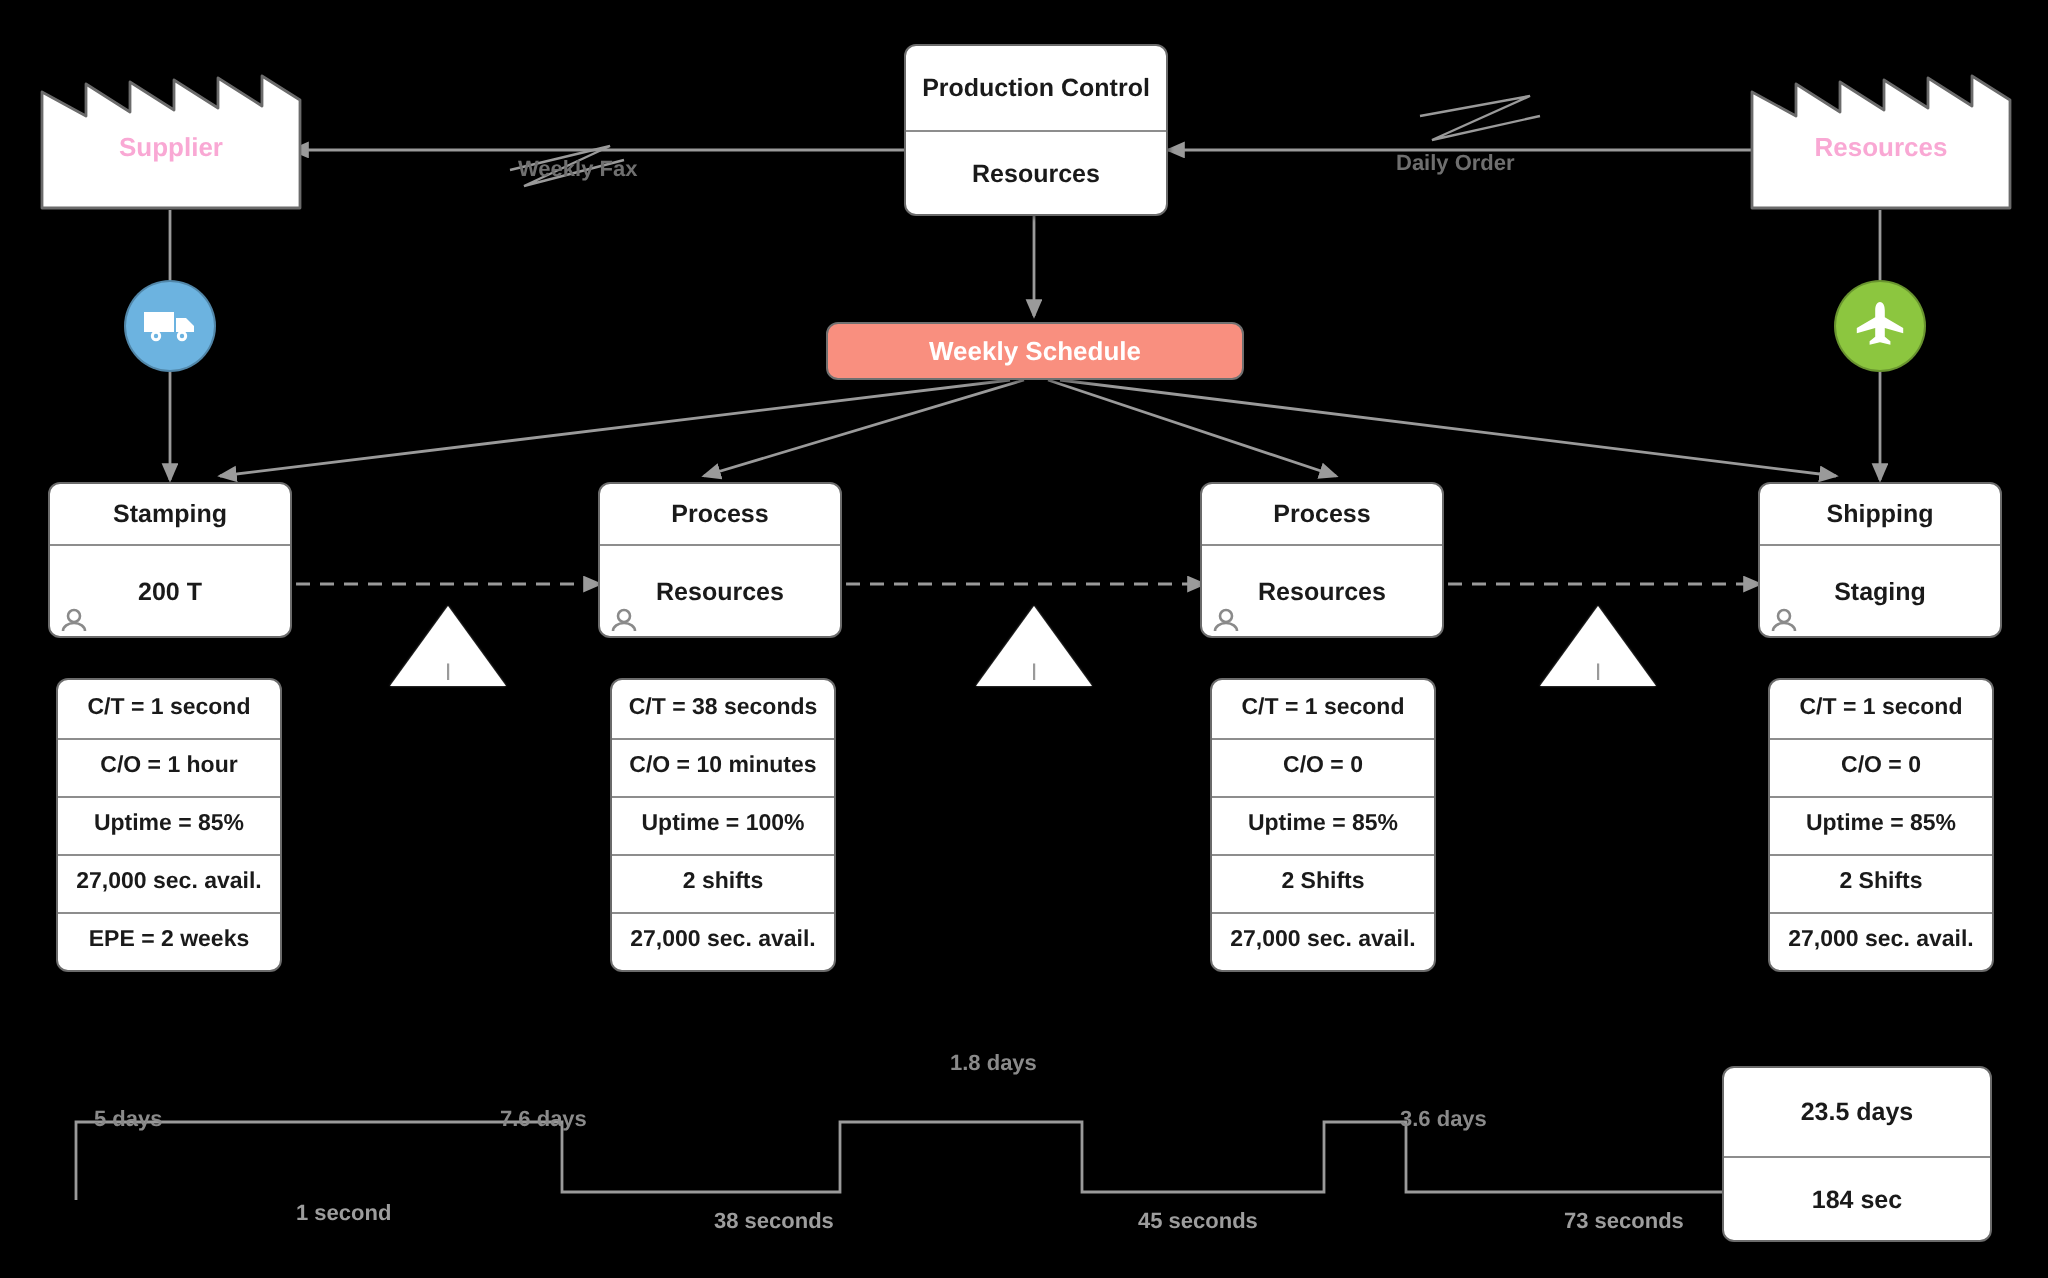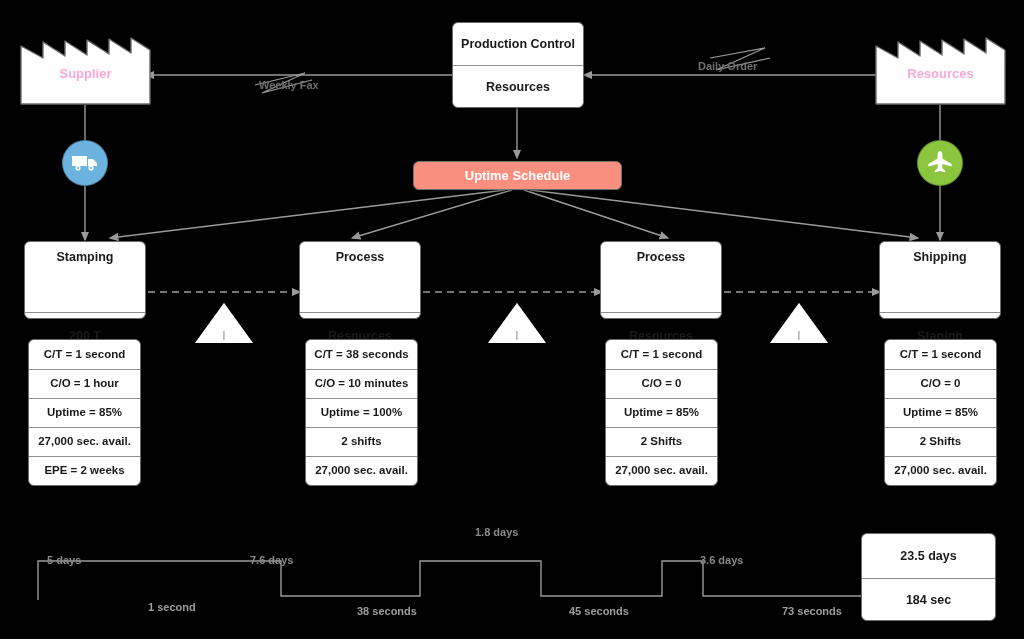--- a/index.html
+++ b/index.html
@@ -54,21 +54,20 @@
   
   .proc { width: 122px; height: 78px; }
   .proc-title {
     height: 30px;
     font-size: 12.5px;
   }
   .proc-body {
     height: 47px;
     font-size: 12.5px;
     position: relative;
-    margin-top: 40px;
   }
   .operator {
     position: absolute;
     left: 5px;
     bottom: 3px;
     width: 14px;
     height: 12px;
   }
 
   
@@ -208,21 +207,21 @@
     </svg>
     <div class="factory-label">Resources</div>
   </div>
 
   <div class="abs box" style="left:452px; top:22px; width:132px; height:86px;">
     <div class="cell" style="height:42px;">Production Control</div>
     <div class="cell divider" style="height:43px;">Resources</div>
   </div>
 
   <div class="flowlabel" style="left:259px; top:79px;">Weekly Fax</div>
-  <div class="flowlabel" style="left:698px; top:60px;">Daily Order</div>
+  <div class="flowlabel" style="left:698px; top:76px;">Daily Order</div>
 
   <div class="abs transport" style="left:62px; top:140px; background:#6cb3e0;">
     <svg width="28" height="20" viewBox="0 0 28 20">
       <path d="M1 3 h15 v10 h-15 z" fill="#ffffff"></path>
       <path d="M17 6 h5 l4 4 v3 h-9 z" fill="#ffffff"></path>
       <circle cx="7" cy="15" r="2.6" fill="#ffffff"></circle>
       <circle cx="20" cy="15" r="2.6" fill="#ffffff"></circle>
       <circle cx="7" cy="15" r="1.1" fill="#6cb3e0"></circle>
       <circle cx="20" cy="15" r="1.1" fill="#6cb3e0"></circle>
     </svg>
@@ -230,21 +229,21 @@
 
   <div class="abs transport" style="left:917px; top:140px; background:#8cc63f;">
     <svg width="28" height="26" viewBox="0 0 28 26">
       <path d="M14 1 c1.6 0 2.4 1.8 2.4 4.2 v3.4 l9.2 5.4 v2.6 l-9.2 -2.6 v4.4 l2.8 2.2 v1.8
                l-5.2 -1.3 l-5.2 1.3 v-1.8 l2.8 -2.2 v-4.4 l-9.2 2.6 v-2.6 l9.2 -5.4 v-3.4
                c0 -2.4 0.8 -4.2 2.4 -4.2 z" fill="#ffffff"></path>
     </svg>
   </div>
 
   <div class="abs banner" style="left:413px; top:161px; width:209px; height:29px;">
-    <span>Uptime Schedule</span>
+    <span>Weekly Schedule</span>
   </div>
 
   <div class="abs box proc" style="left:24px; top:241px;">
     <div class="cell proc-title">Stamping</div>
     <div class="cell proc-body divider">
       <span>200 T</span>
       <svg class="operator" viewBox="0 0 14 12">
         <circle cx="7" cy="4" r="3" fill="none" stroke="#8a8a8a" stroke-width="1.3"></circle>
         <path d="M1.5 11.5 a5.5 4 0 0 1 11 0" fill="none" stroke="#8a8a8a" stroke-width="1.3"></path>
       </svg>

